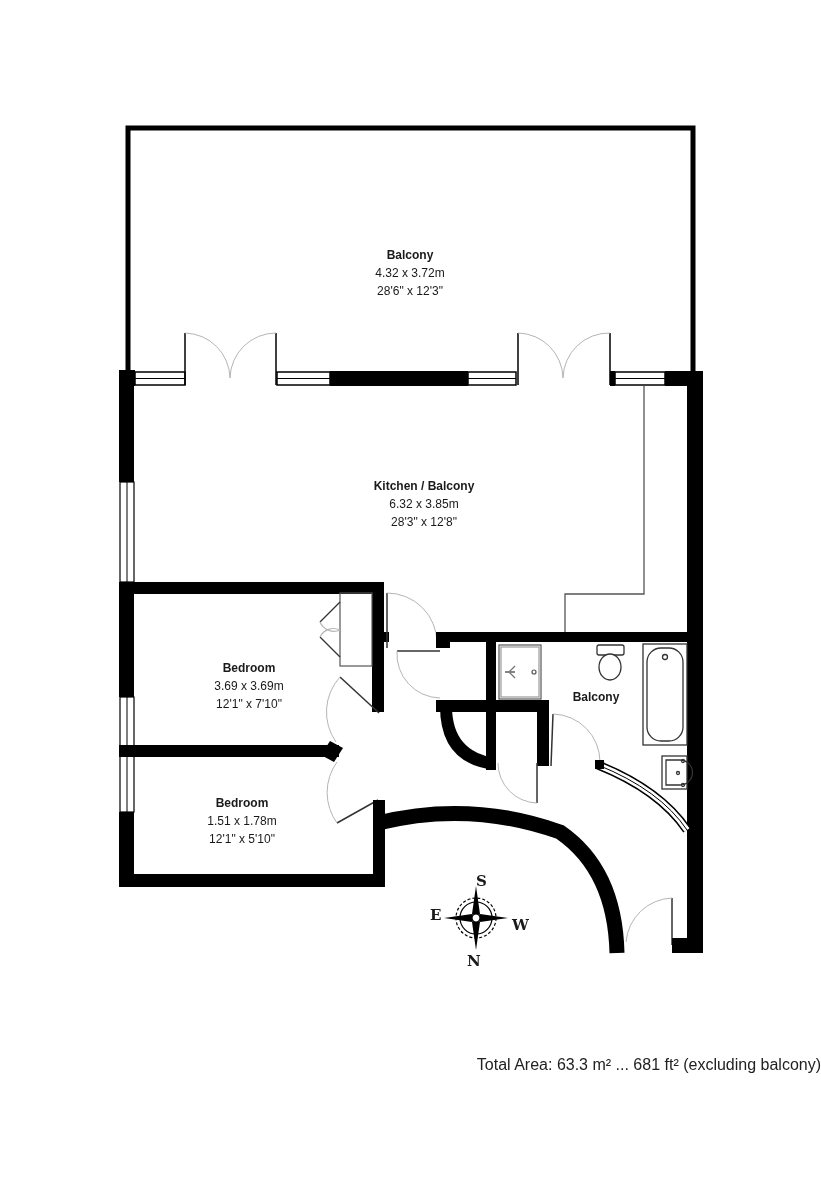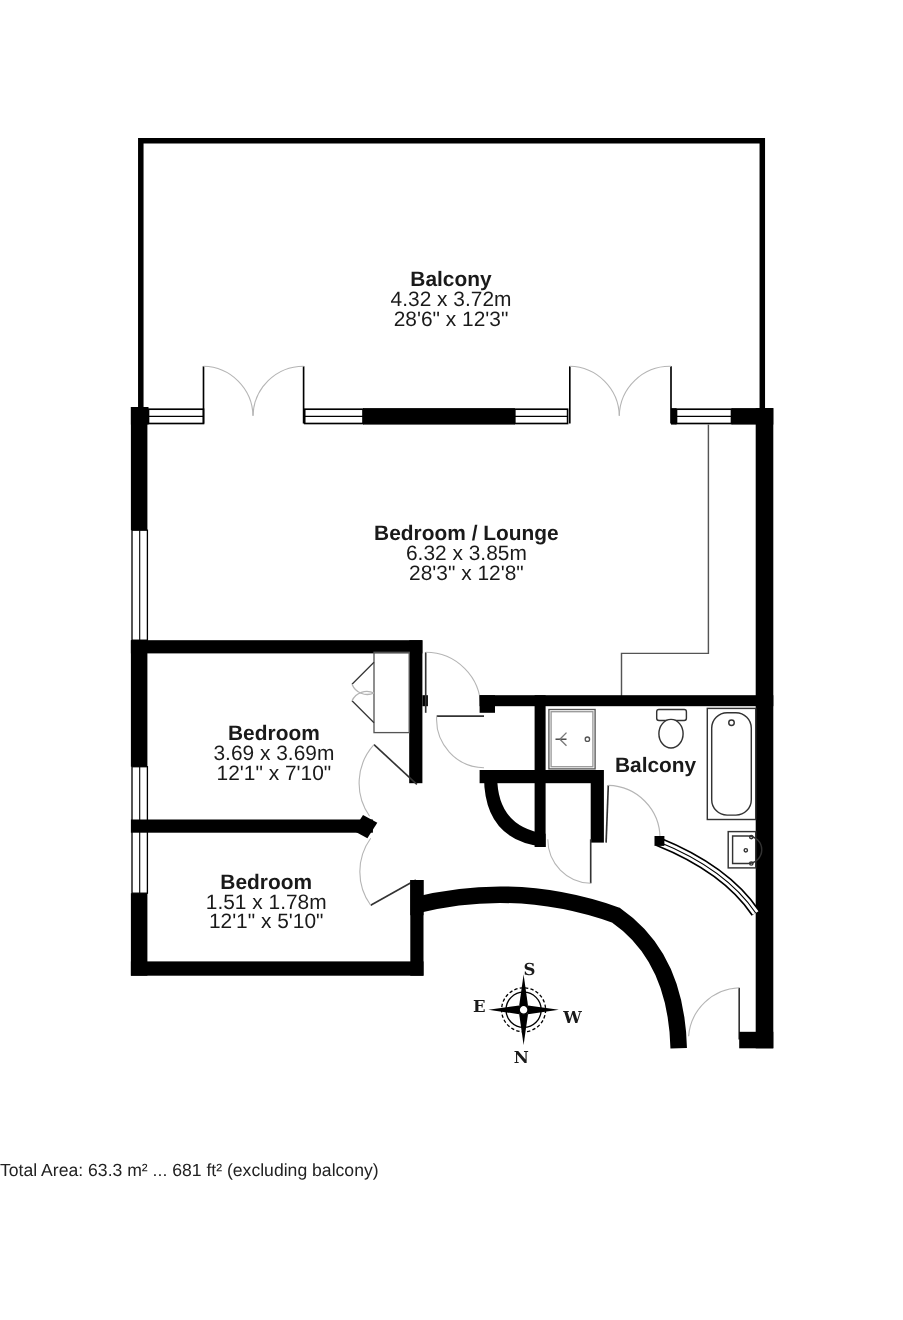--- a/index.html
+++ b/index.html
@@ -1,20 +1,20 @@
 <!DOCTYPE html>
 <html><head>
 <meta charset="utf-8">
 <style>
   html, body { margin: 0; padding: 0; background: #ffffff; }
   body { width: 821px; height: 1200px; position: relative; overflow: hidden; font-family: "Liberation Sans", sans-serif; color: #1a1a1a; }
   svg.plan { position: absolute; left: 0; top: 0; width: 821px; height: 1200px; }
-  .room-label { position: absolute; text-align: center; transform: translateX(-50%); line-height: 18px; font-size: 19px; white-space: nowrap; }
+  .room-label { position: absolute; text-align: center; transform: translateX(-50%); line-height: 18px; font-size: 12px; white-space: nowrap; }
   .room-label .name { font-weight: bold; }
-  .footer { position: absolute; left: 0; width: 821px; top: 1056px; text-align: left; font-size: 16px; color: #222; }
+  .footer { position: absolute; left: 0; width: 821px; top: 1056px; text-align: right; font-size: 16px; color: #222; }
   .compass-letter { font-family: "DejaVu Serif", serif; font-weight: bold; font-size: 15px; }
 </style>
 </head>
 <body>
 
 <svg class="plan" viewBox="0 0 821 1200" xmlns="http://www.w3.org/2000/svg">
 
   <g fill="none" stroke="#000" stroke-width="5">
     <polyline points="128,372 128,128 693,128 693,372"></polyline>
   </g>
@@ -182,21 +182,21 @@
 <div class="compass-letter" style="position:absolute;left:512px;top:916px;">W</div>
 <div class="compass-letter" style="position:absolute;left:467px;top:952px;">N</div>
 
 <div class="room-label" style="left:410px;top:246px;">
   <div class="name">Balcony</div>
   <div>4.32 x 3.72m</div>
   <div>28'6" x 12'3"</div>
 </div>
 
 <div class="room-label" style="left:424px;top:477px;">
-  <div class="name">Bedroom / Lounge</div>
+  <div class="name">Kitchen / Balcony</div>
   <div>6.32 x 3.85m</div>
   <div>28'3" x 12'8"</div>
 </div>
 
 <div class="room-label" style="left:249px;top:659px;">
   <div class="name">Bedroom</div>
   <div>3.69 x 3.69m</div>
   <div>12'1" x 7'10"</div>
 </div>
 

